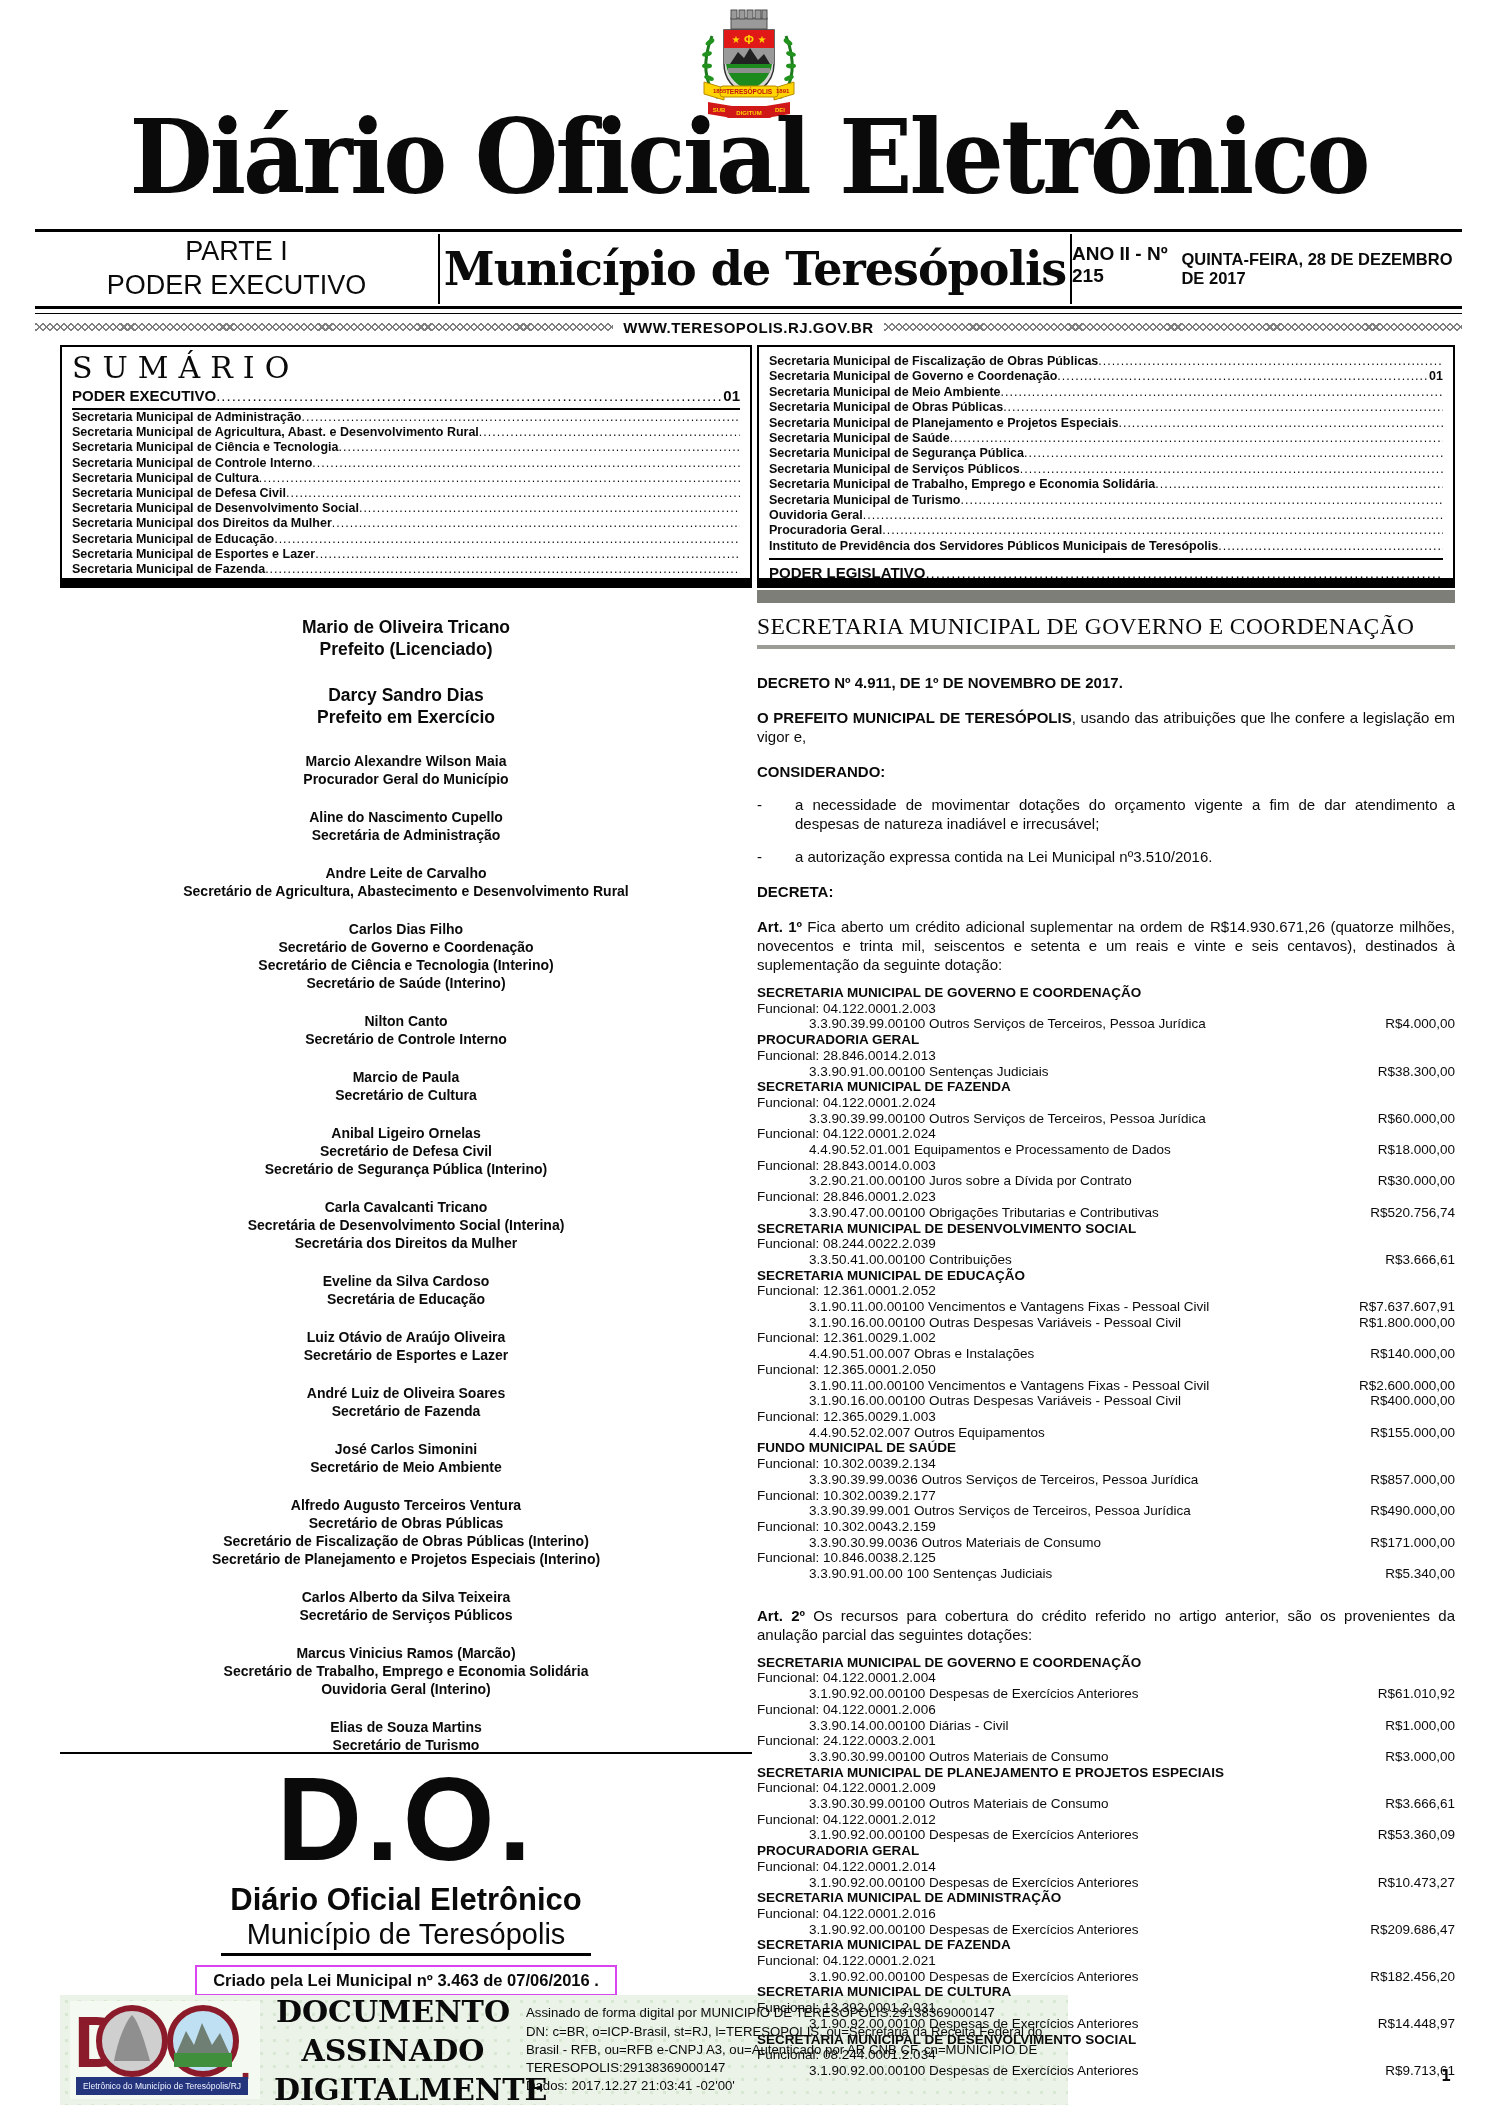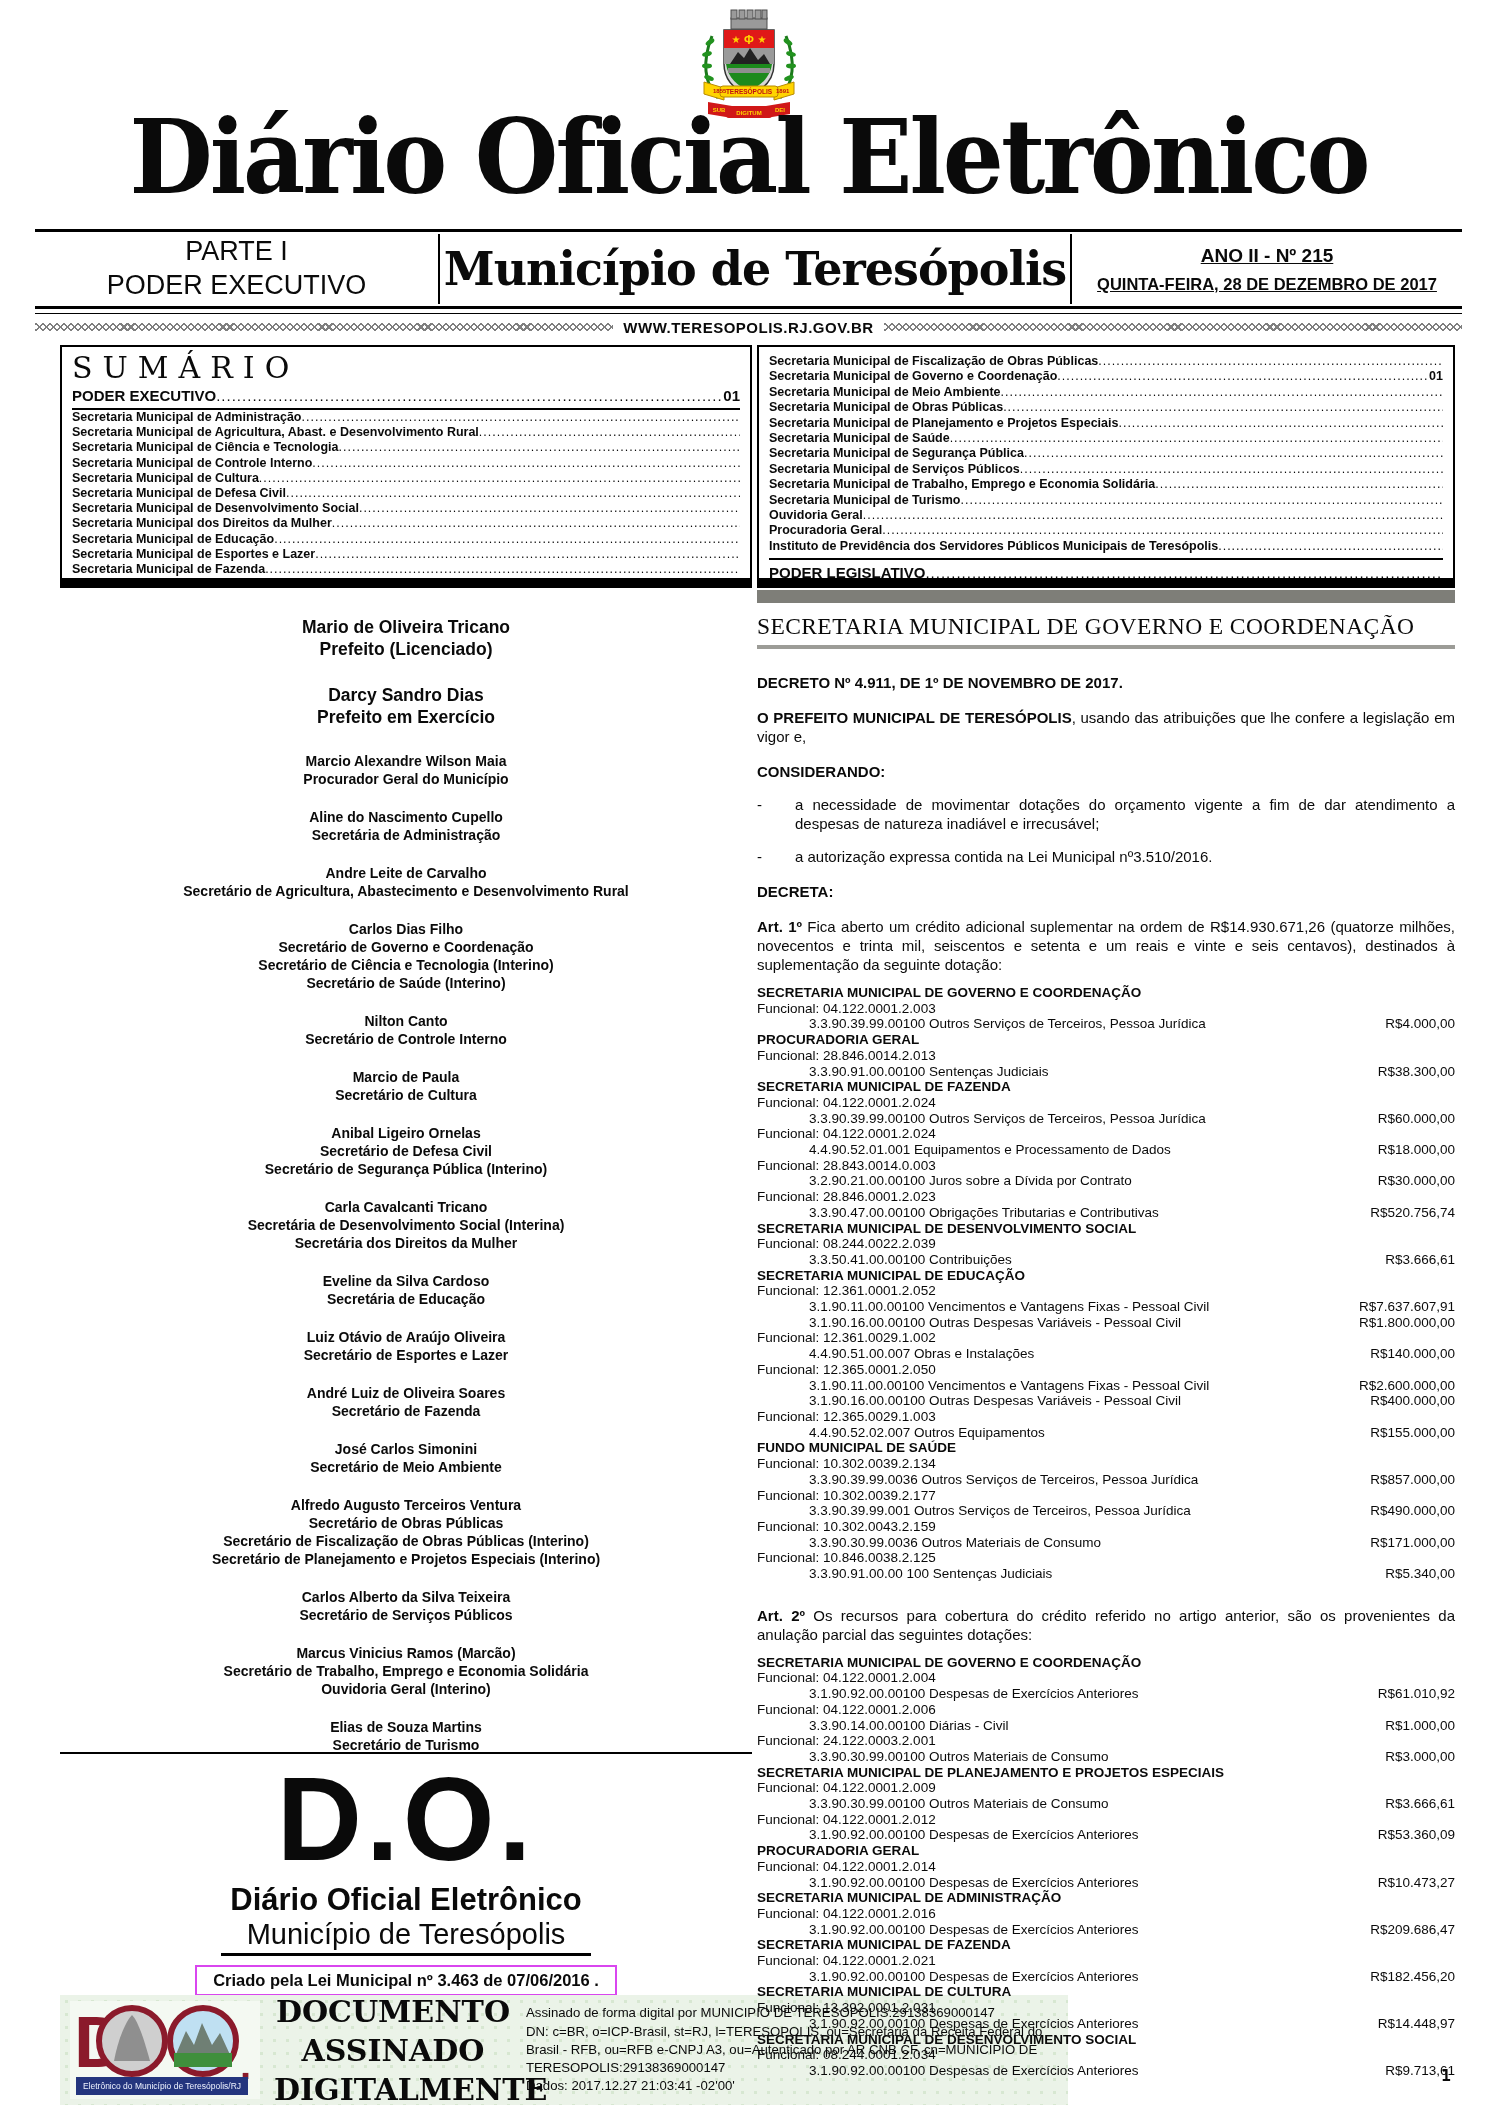--- a/index.html
+++ b/index.html
@@ -11,21 +11,21 @@
   .crest-wrap{position:absolute;top:6px;left:0;width:100%;display:flex;justify-content:center;}
   .masthead-title{position:absolute;top:104px;left:0;width:100%;text-align:center;
        font-family:"DejaVu Serif",serif;font-weight:bold;font-size:96px;line-height:1.1;
        letter-spacing:-3px;transform:scaleY(1.08);}
   .rule-thick{position:absolute;left:35px;right:35px;top:229px;height:3px;background:#000;}
   .header-band{position:absolute;left:35px;right:35px;top:234px;height:70px;display:flex;}
   .hb-left{width:405px;border-right:2px solid #000;display:flex;flex-direction:column;
        justify-content:center;align-items:center;font-size:27px;line-height:1.25;}
   .hb-center{flex:1;border-right:2px solid #000;display:flex;align-items:center;justify-content:center;
        font-family:"DejaVu Serif",serif;font-weight:bold;font-size:46px;letter-spacing:-1px;}
-  .hb-right{width:390px;display:flex;flex-direction:column;justify-content:center;align-items:center;text-decoration:underline;}
+  .hb-right{width:390px;display:flex;flex-direction:row;justify-content:space-between;align-items:center;}
   .hb-edition{font-weight:bold;font-size:19px;margin-bottom:8px;}
   .hb-date{font-weight:bold;font-size:16.5px;}
   .rule-double{position:absolute;left:35px;right:35px;top:306px;height:8px;
        border-top:3px solid #000;border-bottom:1px solid #000;}
   .url-band{position:absolute;left:35px;right:35px;top:320px;height:14px;display:flex;align-items:center;gap:10px;}
   .chain{flex:1;height:8px;opacity:.75;
        background:repeating-linear-gradient(45deg,#555 0 1.5px,transparent 1.5px 5px),
                   repeating-linear-gradient(135deg,#555 0 1.5px,transparent 1.5px 5px);}
   .url-text{font-size:15px;font-weight:bold;letter-spacing:.5px;}
 

